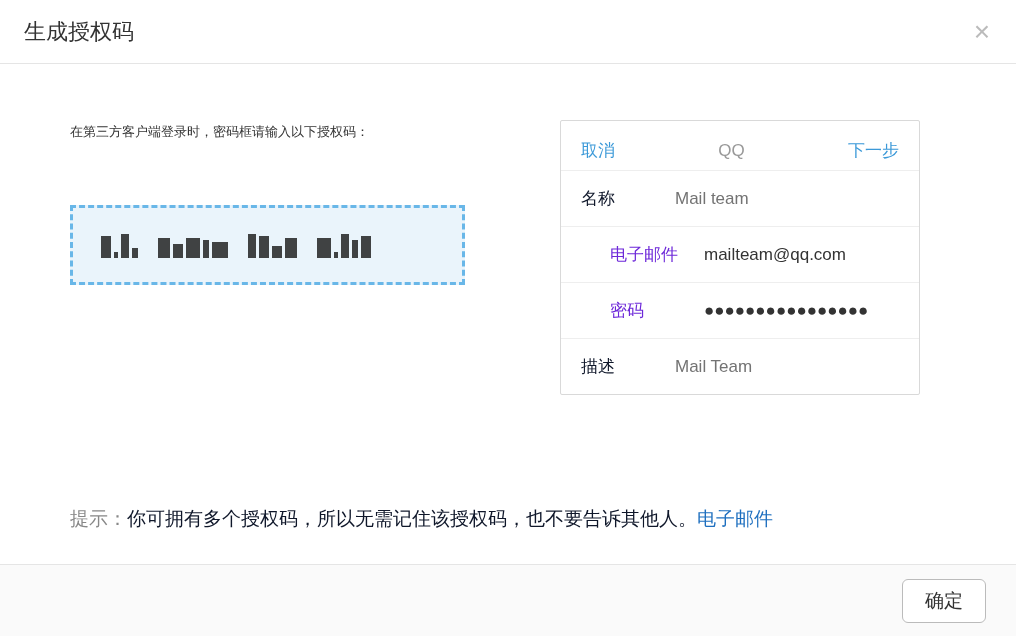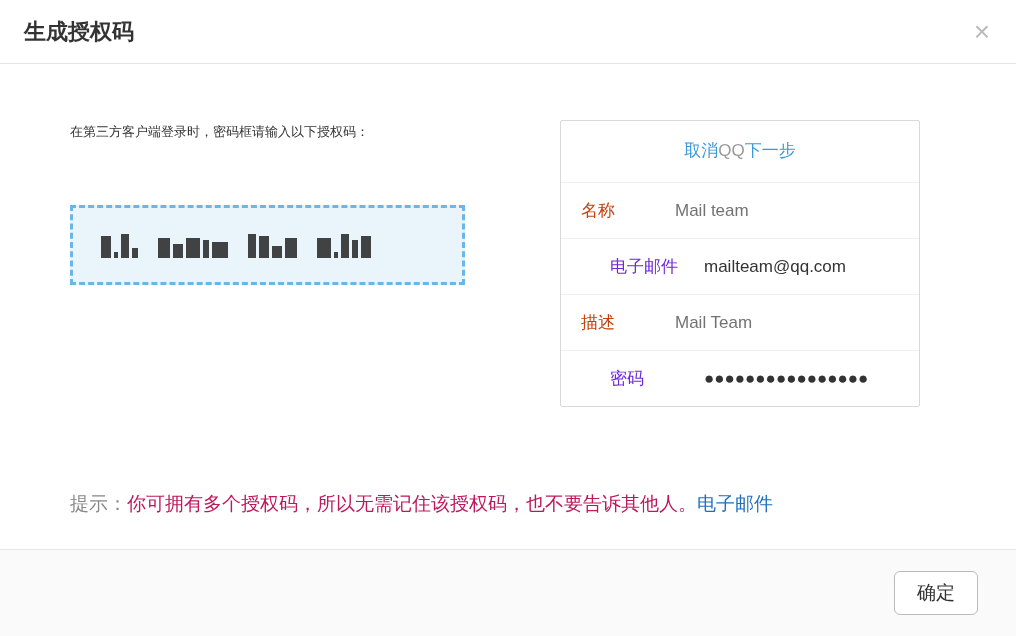--- a/index.html
+++ b/index.html
@@ -22,21 +22,21 @@
     .header {
       height: 64px;
       border-bottom: 1px solid #e5e5e5;
       display: flex;
       align-items: center;
       padding: 0 24px;
       position: relative;
     }
     .header-title {
       font-size: 22px;
-      font-weight: 700;
+      font-weight: 400;
       color: #333;
     }
     .close-btn {
       position: absolute;
       right: 18px;
       top: 50%;
       transform: translateY(-50%);
       width: 32px;
       height: 32px;
       display: flex;
@@ -100,22 +100,22 @@
     }
     .phone-card {
       border: 1px solid #d9d9d9;
       border-radius: 2px;
       width: 360px;
       background: #fff;
     }
     .phone-header {
       display: flex;
       align-items: center;
-      justify-content: center;
-      padding: 18px 20px 20px;
+      justify-content: space-between;
+      padding: 18px 20px 8px;
       border-bottom: 1px solid #eee;
     }
     .phone-cancel {
       color: #3b99d8;
       font-size: 17px;
       cursor: pointer;
     }
     .phone-title {
       color: #999;
       font-size: 17px;
@@ -130,21 +130,21 @@
       align-items: center;
       padding: 16px 20px;
       border-bottom: 1px solid #eee;
       font-size: 17px;
     }
     .phone-row:last-child {
       border-bottom: none;
     }
     .phone-row-label {
       width: 94px;
-      color: #c2410c;
+      color: #0f172a;
     }
     .phone-row-label.active {
       color: #6d28d9;
       font-weight: 400;
       margin-left: 29px;
     }
     .phone-row-value {
       color: #737373;
       flex: 1;
     }
@@ -152,33 +152,33 @@
       color: #333;
     }
     .hint-line {
       position: absolute;
       left: 70px;
       bottom: 32px;
       font-size: 19px;
       color: #888;
     }
     .hint-line .gray-bold {
-      color: #be185d;
+      color: #0f172a;
     }
     .hint-line .link {
       color: #1e6fbf;
       cursor: pointer;
     }
     .footer {
-      height: 87px;
+      height: 72px;
       border-top: 1px solid #e5e5e5;
       display: flex;
       align-items: center;
       justify-content: flex-end;
-      padding: 0 38px;
+      padding: 0 30px;
       background: #fafafa;
     }
     .confirm-btn {
       border: 1px solid #bbb;
       background: #fff;
       border-radius: 6px;
       padding: 8px 22px;
       font-size: 19px;
       color: #333;
       cursor: pointer;
@@ -232,26 +232,26 @@
         </div>
         <div class="phone-row">
           <div class="phone-row-label">名称</div>
           <div class="phone-row-value">Mail team</div>
         </div>
         <div class="phone-row">
           <div class="phone-row-label active">电子邮件</div>
           <div class="phone-row-value active">mailteam@qq.com</div>
         </div>
         <div class="phone-row">
+          <div class="phone-row-label active">密码</div>
+          <div class="phone-row-value active">●●●●●●●●●●●●●●●●</div>
+        </div>
+        <div class="phone-row">
           <div class="phone-row-label">描述</div>
           <div class="phone-row-value">Mail Team</div>
-        </div>
-        <div class="phone-row">
-          <div class="phone-row-label active">密码</div>
-          <div class="phone-row-value active">●●●●●●●●●●●●●●●●</div>
         </div>
       </div>
     </div>
 
     <div class="hint-line">
       <span>提示：</span><span class="gray-bold">你可拥有多个授权码，所以无需记住该授权码，也不要告诉其他人。</span><span class="link">电子邮件</span>
     </div>
   </div>
 
   <div class="footer">

